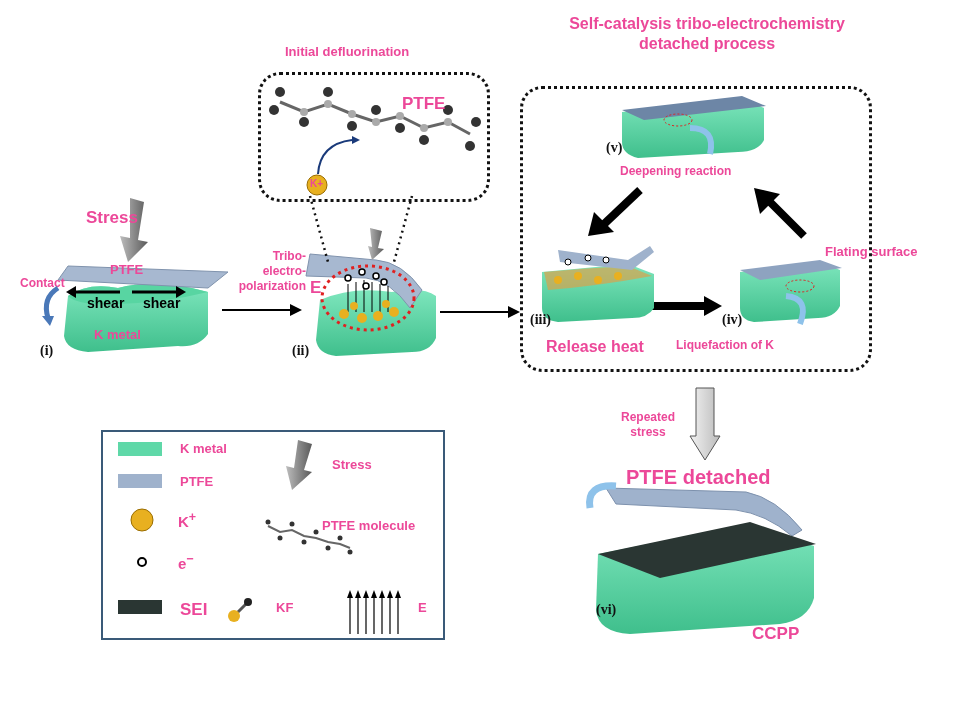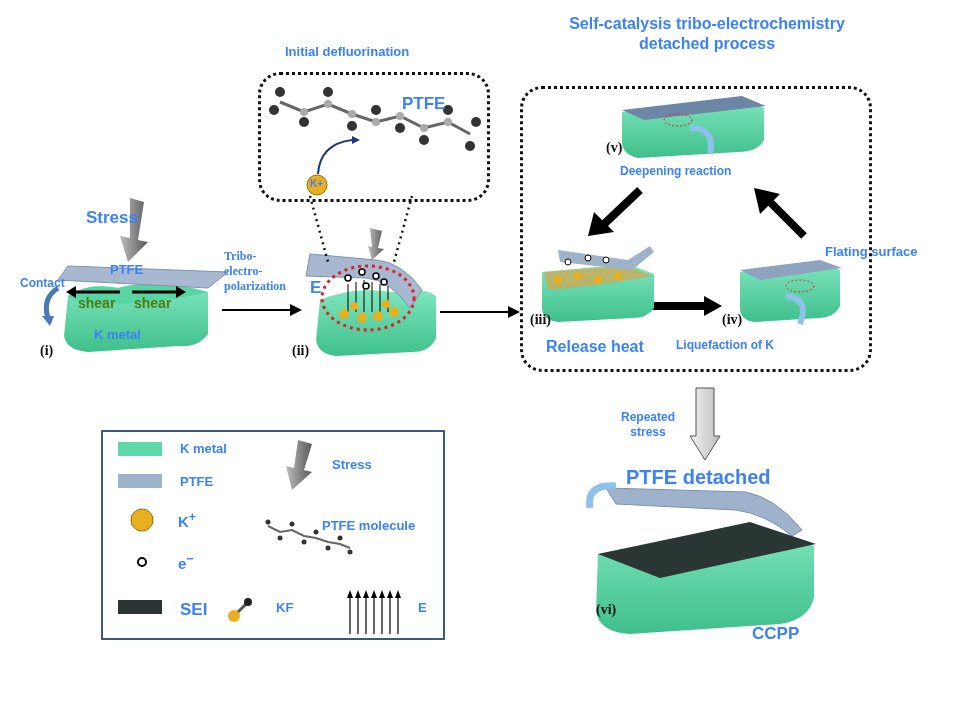--- a/index.html
+++ b/index.html
@@ -1,23 +1,23 @@
 <!DOCTYPE html>
 <html><head>
 <meta charset="utf-8">
 <style>
   html,body{margin:0;padding:0;background:#ffffff;}
   body{width:960px;height:720px;position:relative;overflow:hidden;font-family:"Liberation Sans",sans-serif;color:#000;}
   .abs{position:absolute;}
-  .lbl{position:absolute;font-family:"Liberation Sans",sans-serif;font-weight:bold;color:#3b82f6;white-space:nowrap;}
+  .lbl{position:absolute;font-family:"Liberation Sans",sans-serif;font-weight:bold;color:#ec4899;white-space:nowrap;}
   .roman{position:absolute;font-family:"Liberation Serif",serif;font-weight:bold;font-size:14px;color:#111;}
   .dotbox{position:absolute;border:3px dotted #111;border-radius:22px;box-sizing:border-box;}
   .legendbox{position:absolute;border:2px solid #3a5a78;box-sizing:border-box;background:#fff;}
   svg{position:absolute;overflow:visible;}
-  .red{color:#4d7c0f;}
+  .red{color:#000000;margin-left:9px;}
 </style>
 </head>
 <body>
 
 <div>
 
   <svg style="left:110px;top:198px;" width="50" height="66">
     <defs>
       <linearGradient id="gArrow" x1="0" x2="1" y1="0" y2="0">
         <stop offset="0" stop-color="#bdbdbd"></stop>
@@ -56,21 +56,21 @@
     <polygon points="0,6 10,0 10,12" fill="#000"></polygon>
     <line x1="66" y1="6" x2="110" y2="6" stroke="#000" stroke-width="3"></line>
     <polygon points="120,6 110,0 110,12" fill="#000"></polygon>
   </svg>
   <div class="lbl red" style="left:78px;top:295px;font-size:14px;">shear</div>
   <div class="lbl red" style="left:134px;top:295px;font-size:14px;">shear</div>
   <div class="lbl" style="left:94px;top:327px;font-size:13px;">K metal</div>
   <div class="roman" style="left:40px;top:343px;">(i)</div>
 </div>
 
-<div class="lbl" style="left:224px;top:249px;font-size:12px;text-align:left;width:82px;line-height:15px;font-family:Liberation Serif, serif;">
+<div class="lbl" style="left:224px;top:249px;font-size:12px;text-align:right;width:82px;line-height:15px;">
   <div>Tribo-</div>
   <div>electro-</div>
   <div>polarization</div>
 </div>
 <svg style="left:222px;top:304px;" width="80" height="12">
   <line x1="0" y1="6" x2="70" y2="6" stroke="#000" stroke-width="2"></line>
   <polygon points="80,6 68,0 68,12" fill="#000"></polygon>
 </svg>
 
 <div>

